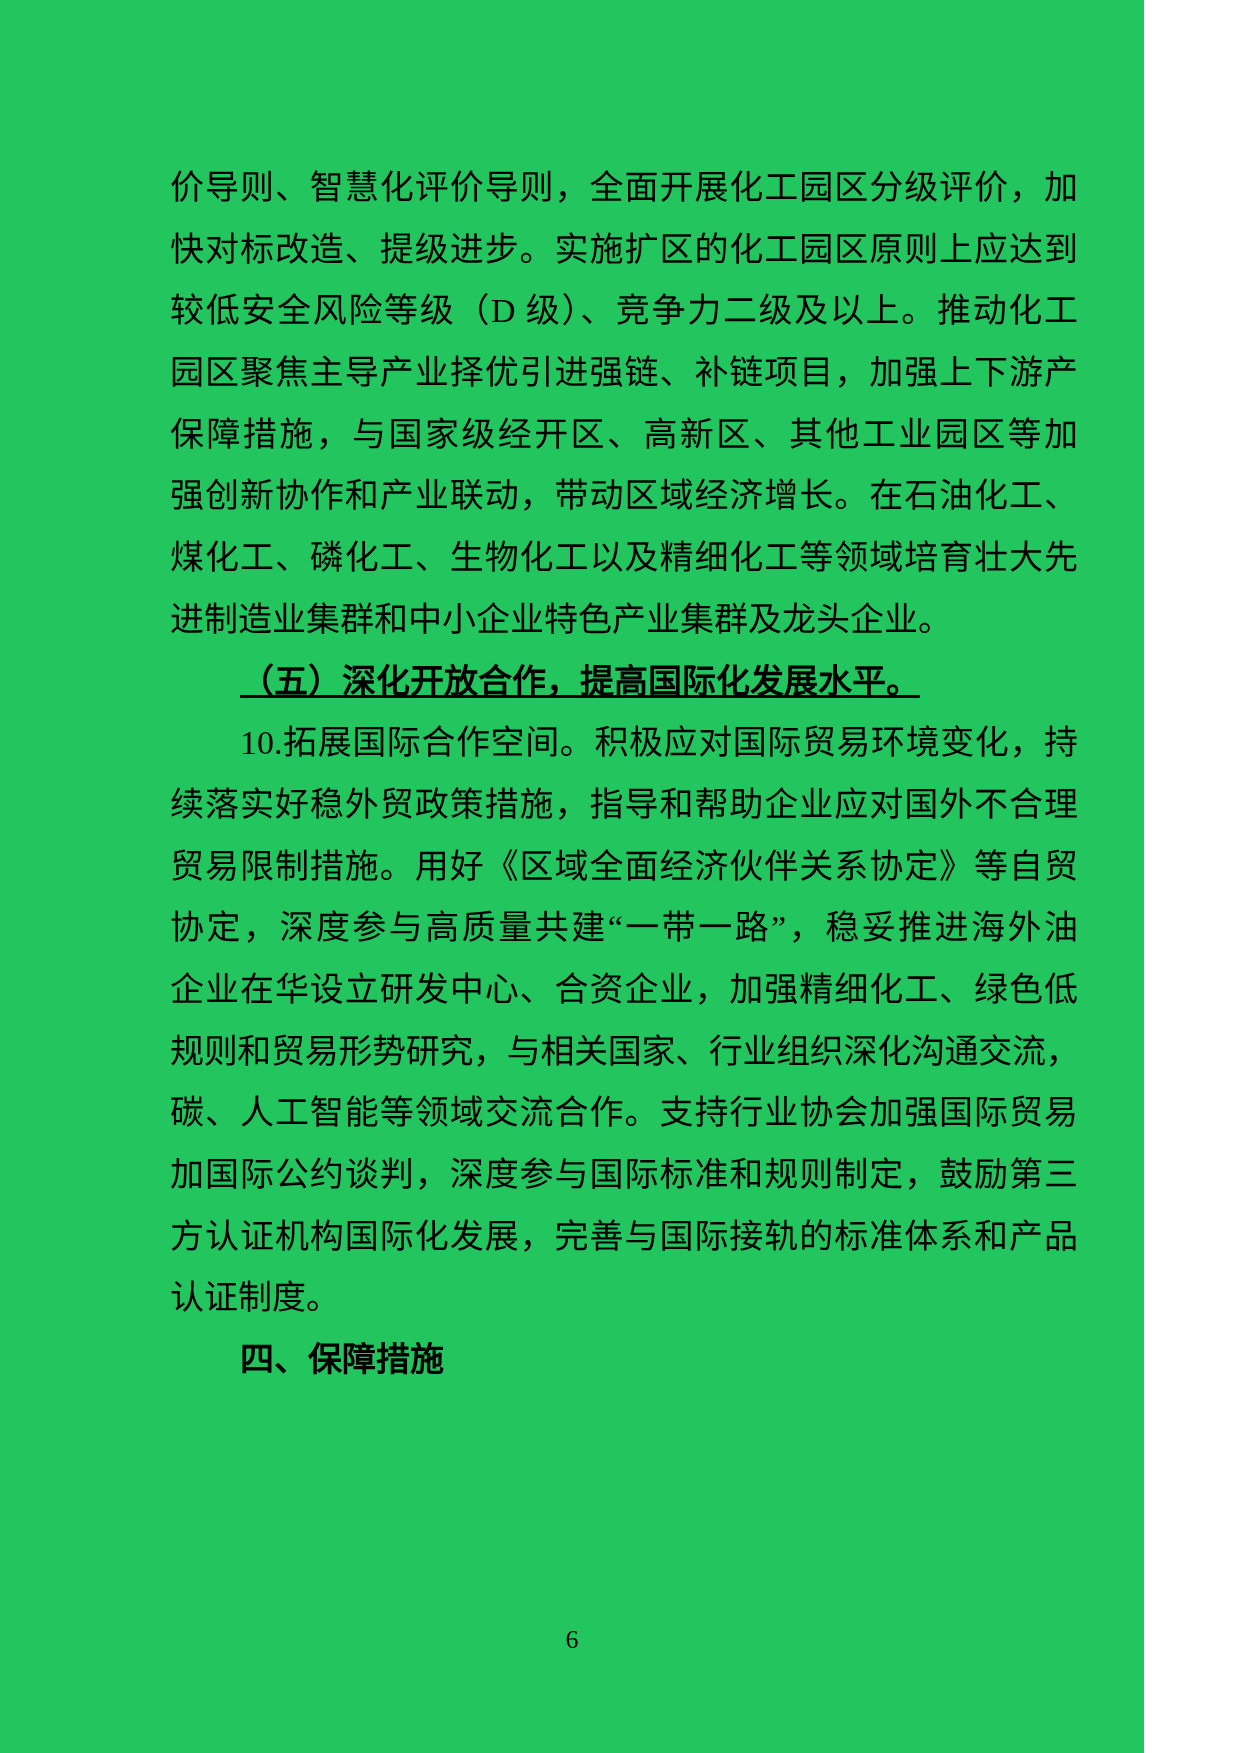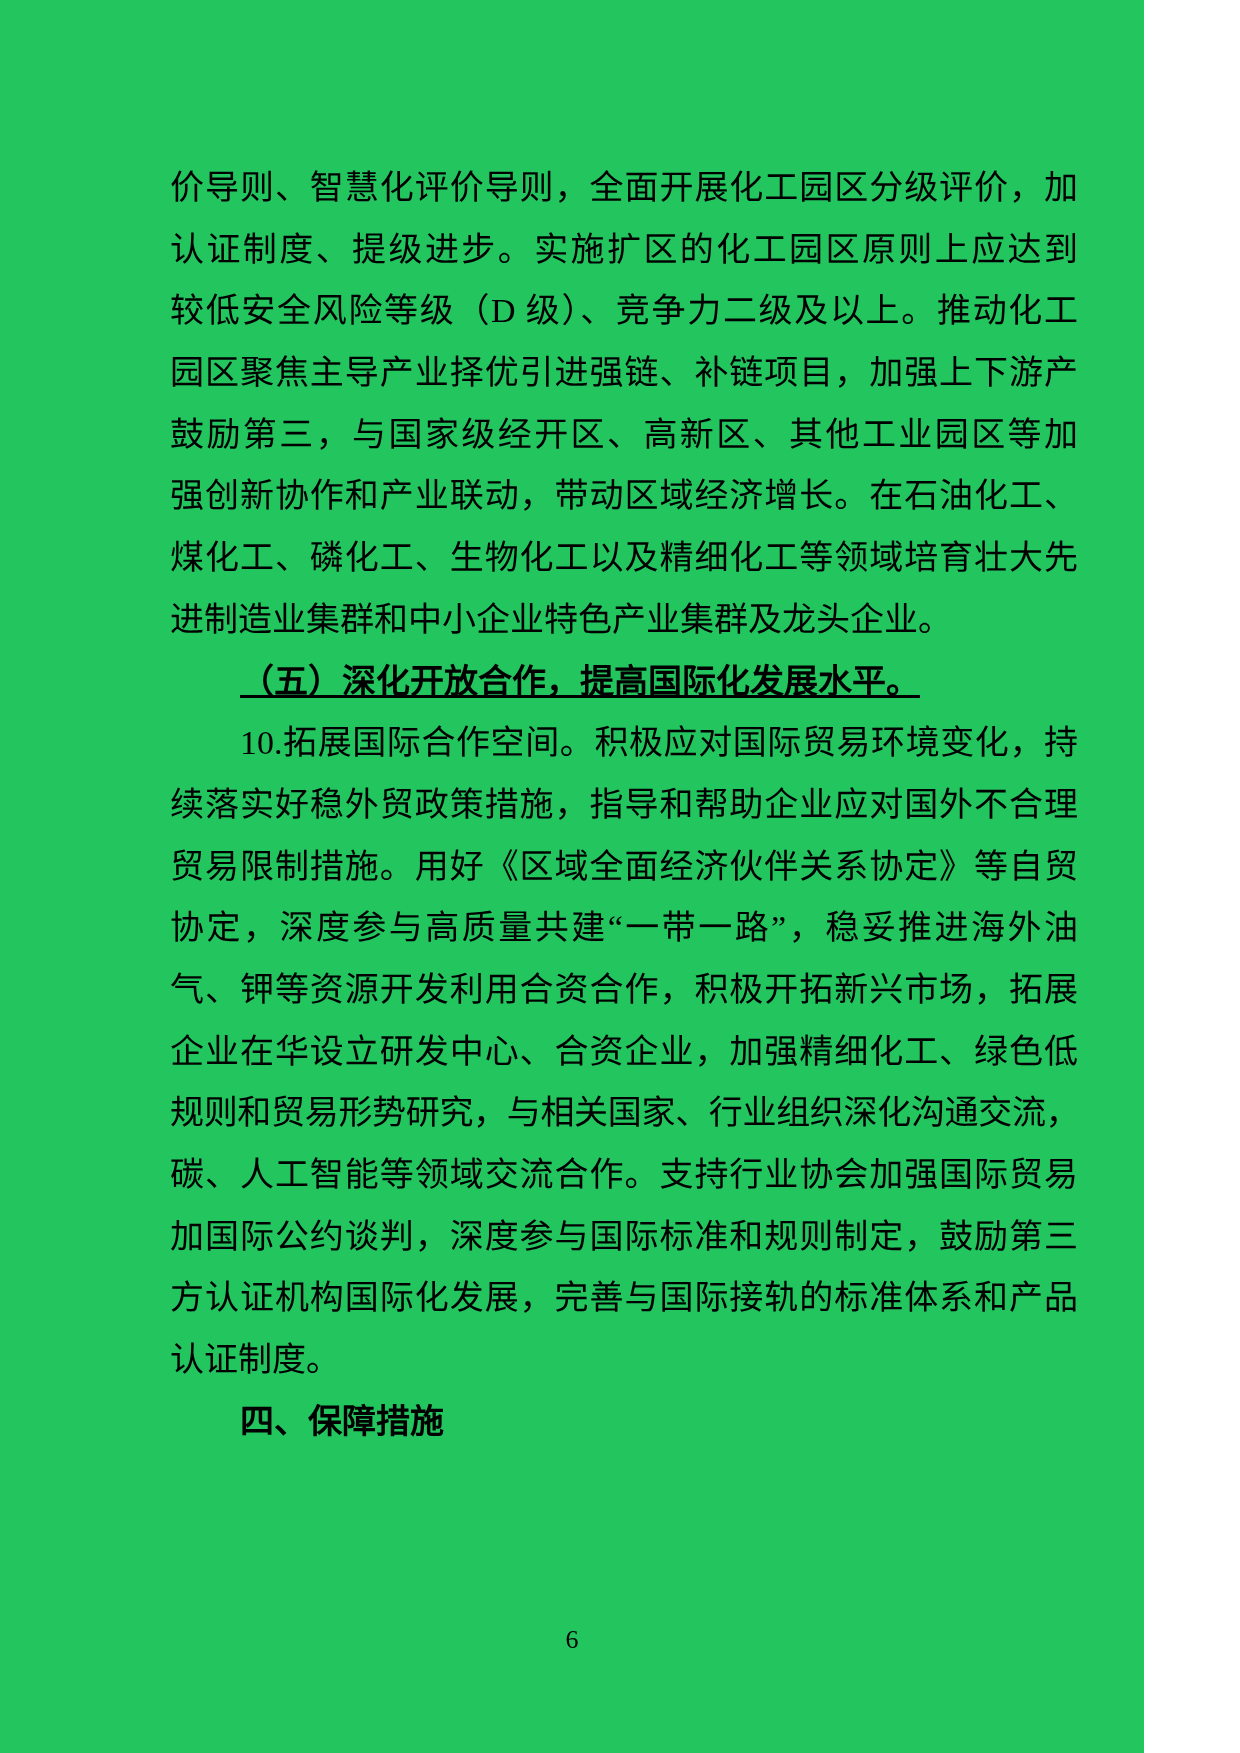--- a/index.html
+++ b/index.html
@@ -62,35 +62,34 @@
     font-size: 26px;
     line-height: 32px;
   }
 </style>
 </head>
 <body>
 
 <div class="page">
   <div class="text-block">
     <div class="line">价导则、智慧化评价导则，全面开展化工园区分级评价，加</div>
-    <div class="line">认证制度、提级进步。实施扩区的化工园区原则上应达到</div>
+    <div class="line">快对标改造、提级进步。实施扩区的化工园区原则上应达到</div>
     <div class="line">较低安全风险等级（D 级）、竞争力二级及以上。推动化工</div>
     <div class="line">园区聚焦主导产业择优引进强链、补链项目，加强上下游产</div>
-    <div class="line">鼓励第三，与国家级经开区、高新区、其他工业园区等加</div>
+    <div class="line">保障措施，与国家级经开区、高新区、其他工业园区等加</div>
     <div class="line">强创新协作和产业联动，带动区域经济增长。在石油化工、</div>
     <div class="line">煤化工、磷化工、生物化工以及精细化工等领域培育壮大先</div>
     <div class="line last">进制造业集群和中小企业特色产业集群及龙头企业。</div>
     <div class="line hd indent">（五）深化开放合作，提高国际化发展水平。</div>
     <div class="line indent">
       <span class="b">10.拓展国际合作空间。</span><span>积极应对国际贸易环境变化，持</span>
     </div>
     <div class="line">续落实好稳外贸政策措施，指导和帮助企业应对国外不合理</div>
     <div class="line">贸易限制措施。用好《区域全面经济伙伴关系协定》等自贸</div>
     <div class="line">协定，深度参与高质量共建“一带一路”，稳妥推进海外油</div>
-    <div class="line">气、钾等资源开发利用合资合作，积极开拓新兴市场，拓展</div>
     <div class="line">企业在华设立研发中心、合资企业，加强精细化工、绿色低</div>
     <div class="line tight">规则和贸易形势研究，与相关国家、行业组织深化沟通交流，</div>
     <div class="line">碳、人工智能等领域交流合作。支持行业协会加强国际贸易</div>
     <div class="line">加国际公约谈判，深度参与国际标准和规则制定，鼓励第三</div>
     <div class="line">方认证机构国际化发展，完善与国际接轨的标准体系和产品</div>
     <div class="line last">认证制度。</div>
     <div class="line hd4 indent">四、保障措施</div>
   </div>
   <div class="page-number">6</div>
 </div>

